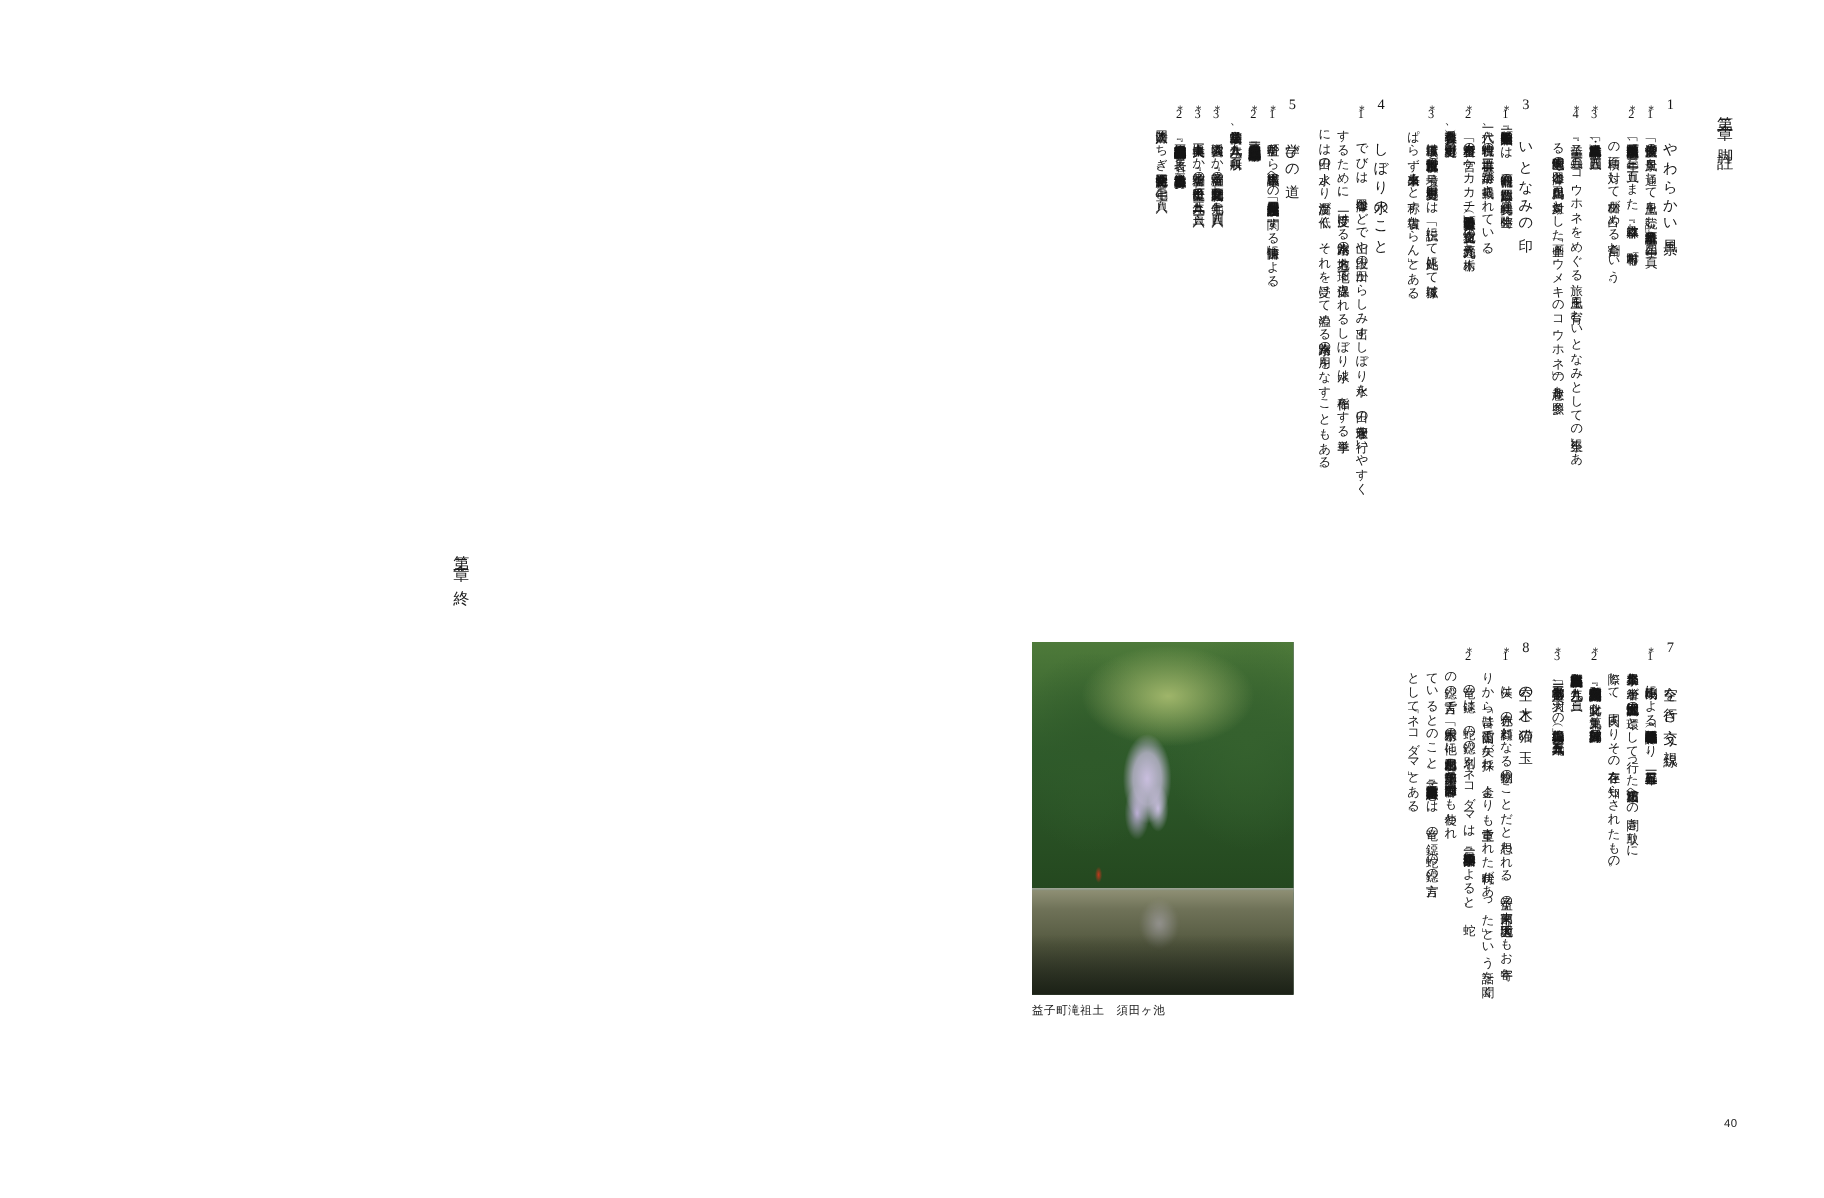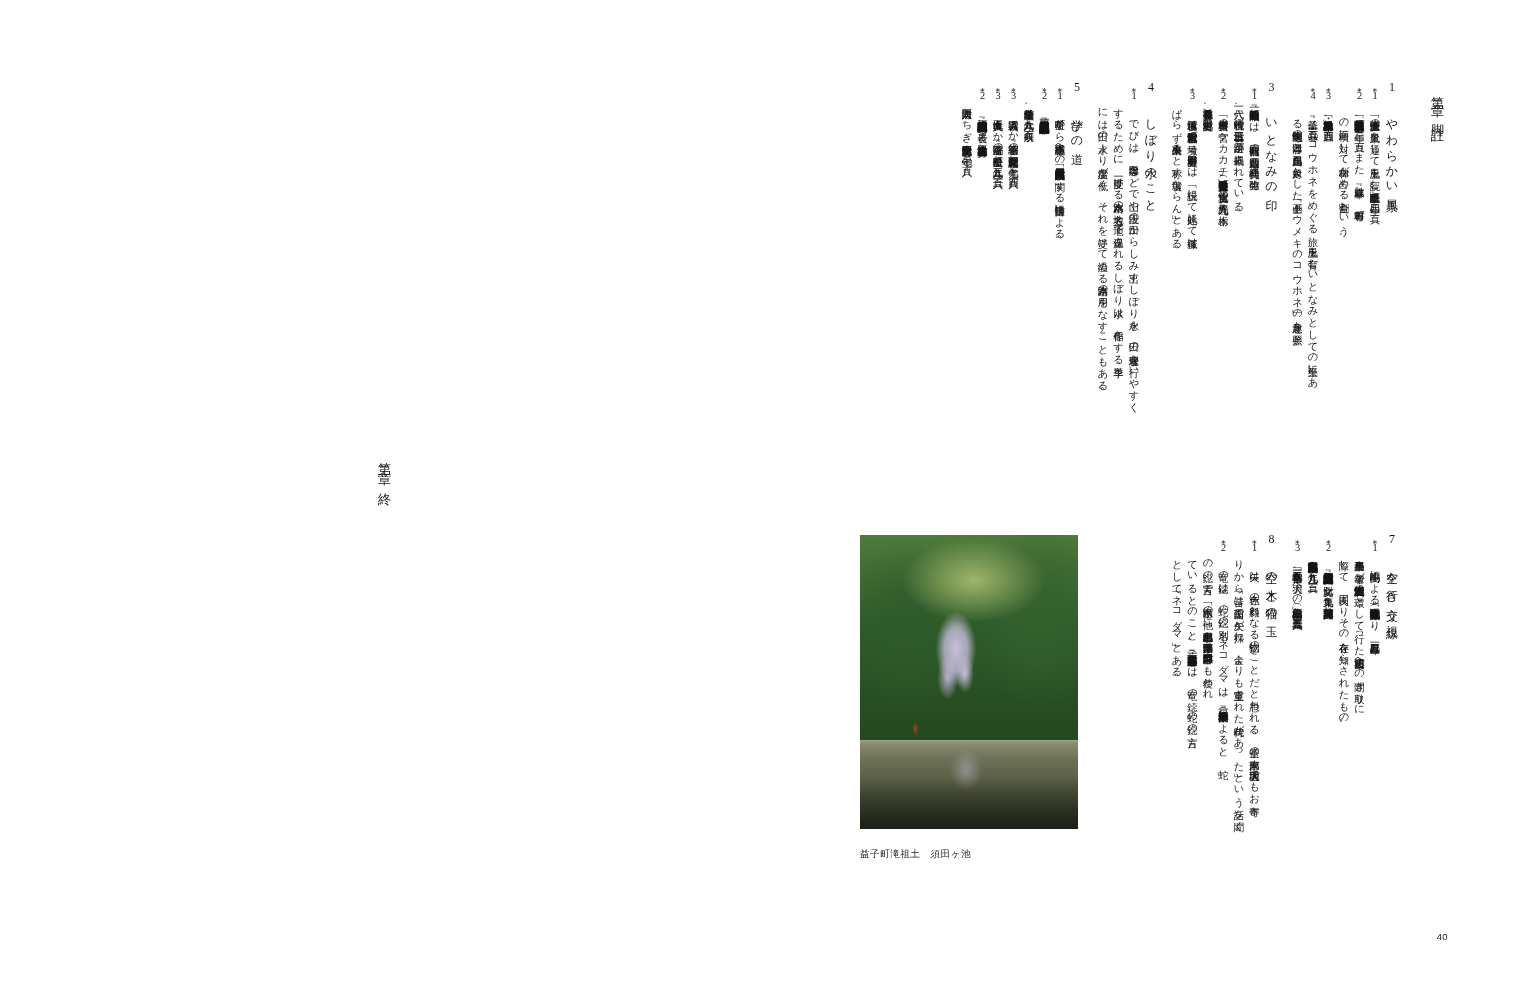--- a/index.html
+++ b/index.html
@@ -141,21 +141,21 @@
   .red-spot {
     position: absolute;
     left: 24%;
     top: 186px;
     width: 7px;
     height: 16px;
     background: radial-gradient(ellipse 4px 9px at 50% 50%, #c0381c 0%, rgba(192,56,28,0) 75%);
     filter: blur(0.4px);
   }
   #photo-caption {
-    margin-top: 19px;
+    margin-top: 7px;
     font-size: 9.6px;
     letter-spacing: 0.05em;
     color: #1a1a1a;
   }
 
   
   #chapter-end {
     position: absolute;
     left: 372px;
     top: 452px;

